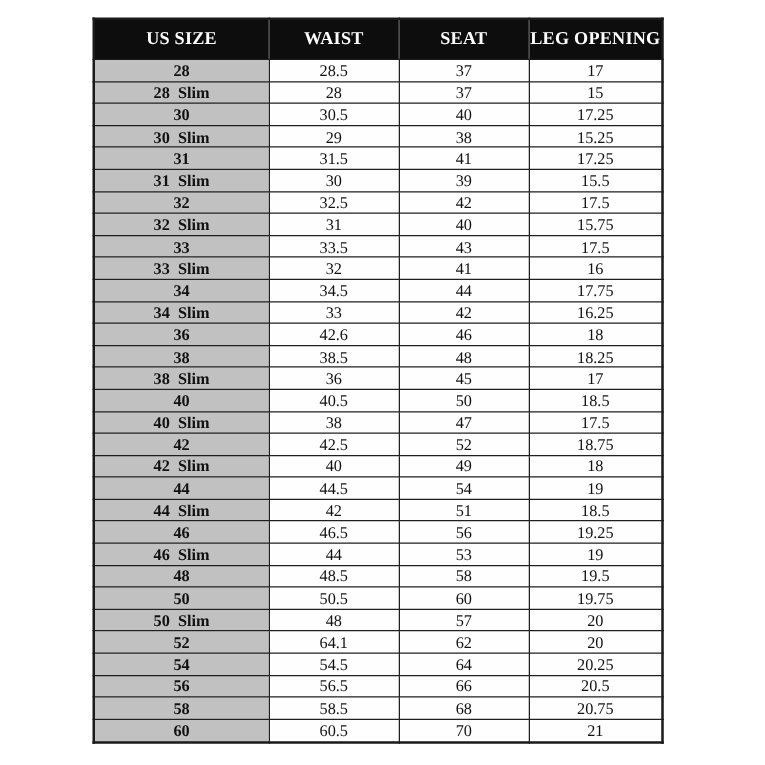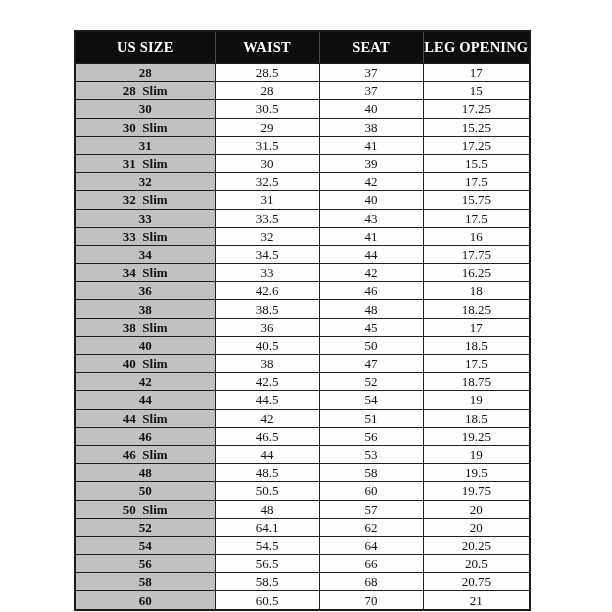--- a/index.html
+++ b/index.html
@@ -6,21 +6,21 @@
     margin: 0;
     padding: 0;
     width: 612px;
     height: 612px;
     background: #ffffff;
     font-family: "Liberation Serif", "DejaVu Serif", serif;
   }
   .chart-wrap {
     position: absolute;
     left: 74px;
-    top: 30px;
+    top: 14px;
   }
   table.size-chart {
     border-collapse: collapse;
     table-layout: fixed;
     width: 455px;
     height: 581px;
     border: 2px solid #1a1a1a;
     background: #ffffff;
   }
   table.size-chart col.c-size { width: 140px; }
@@ -183,20 +183,26 @@
           <td>47</td>
           <td>17.5</td>
         </tr>
         <tr>
           <td class="size-col">42</td>
           <td>42.5</td>
           <td>52</td>
           <td>18.75</td>
         </tr>
         <tr>
+          <td class="size-col">42  Slim</td>
+          <td>40</td>
+          <td>49</td>
+          <td>18</td>
+        </tr>
+        <tr>
           <td class="size-col">44</td>
           <td>44.5</td>
           <td>54</td>
           <td>19</td>
         </tr>
         <tr>
           <td class="size-col">44  Slim</td>
           <td>42</td>
           <td>51</td>
           <td>18.5</td>

